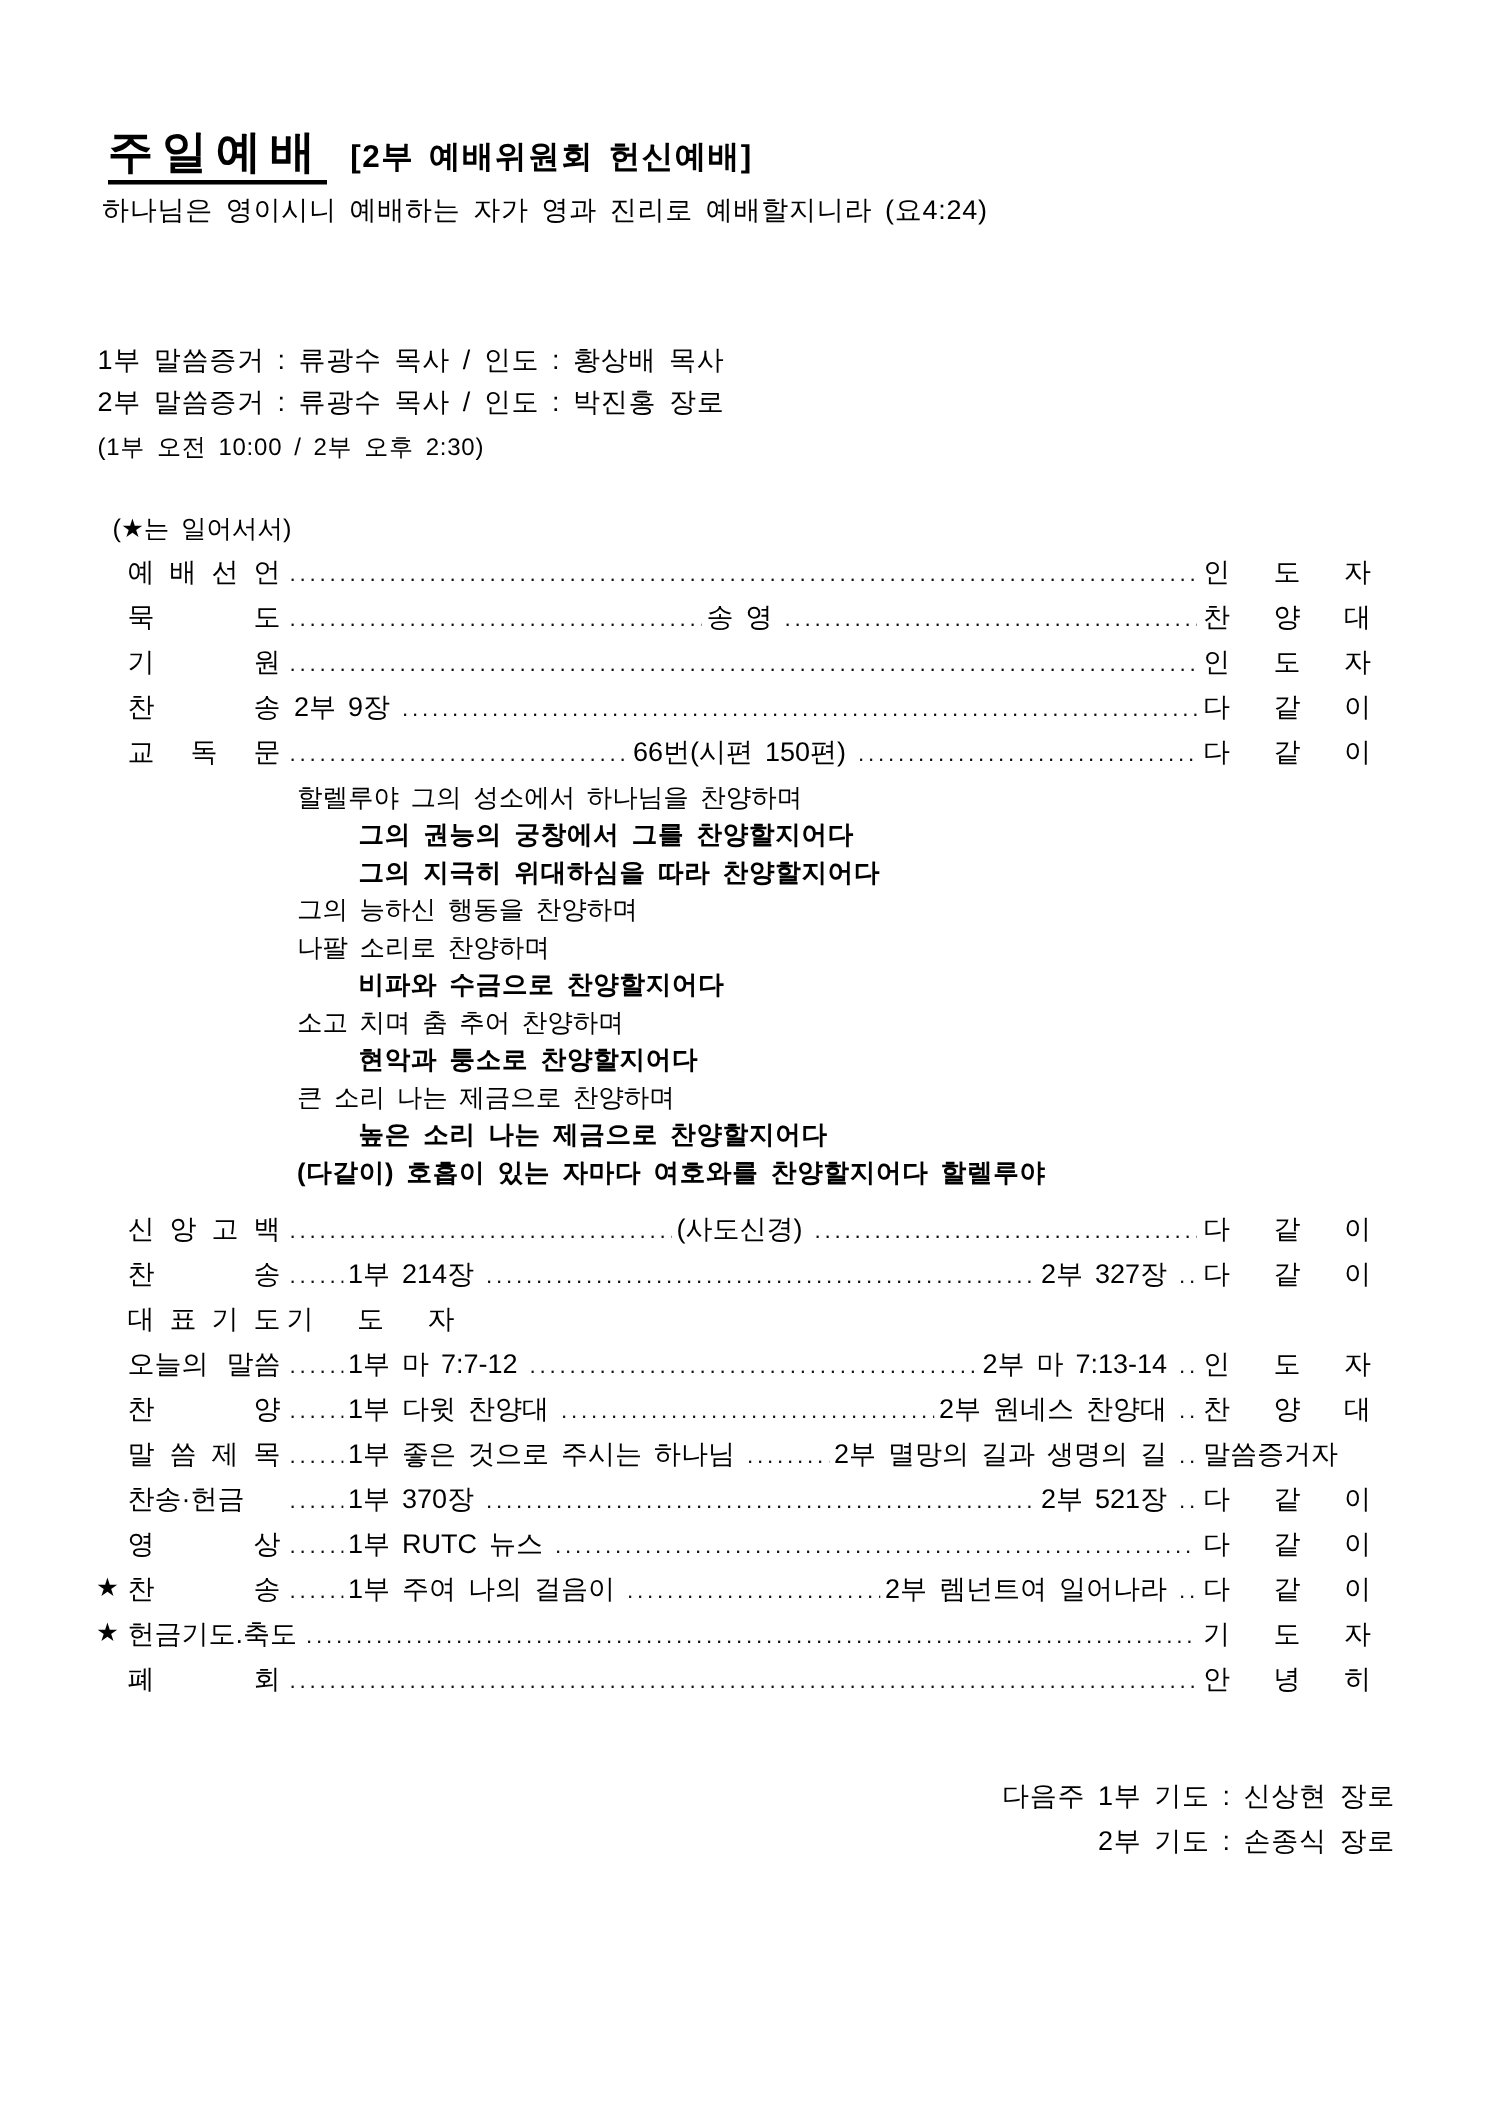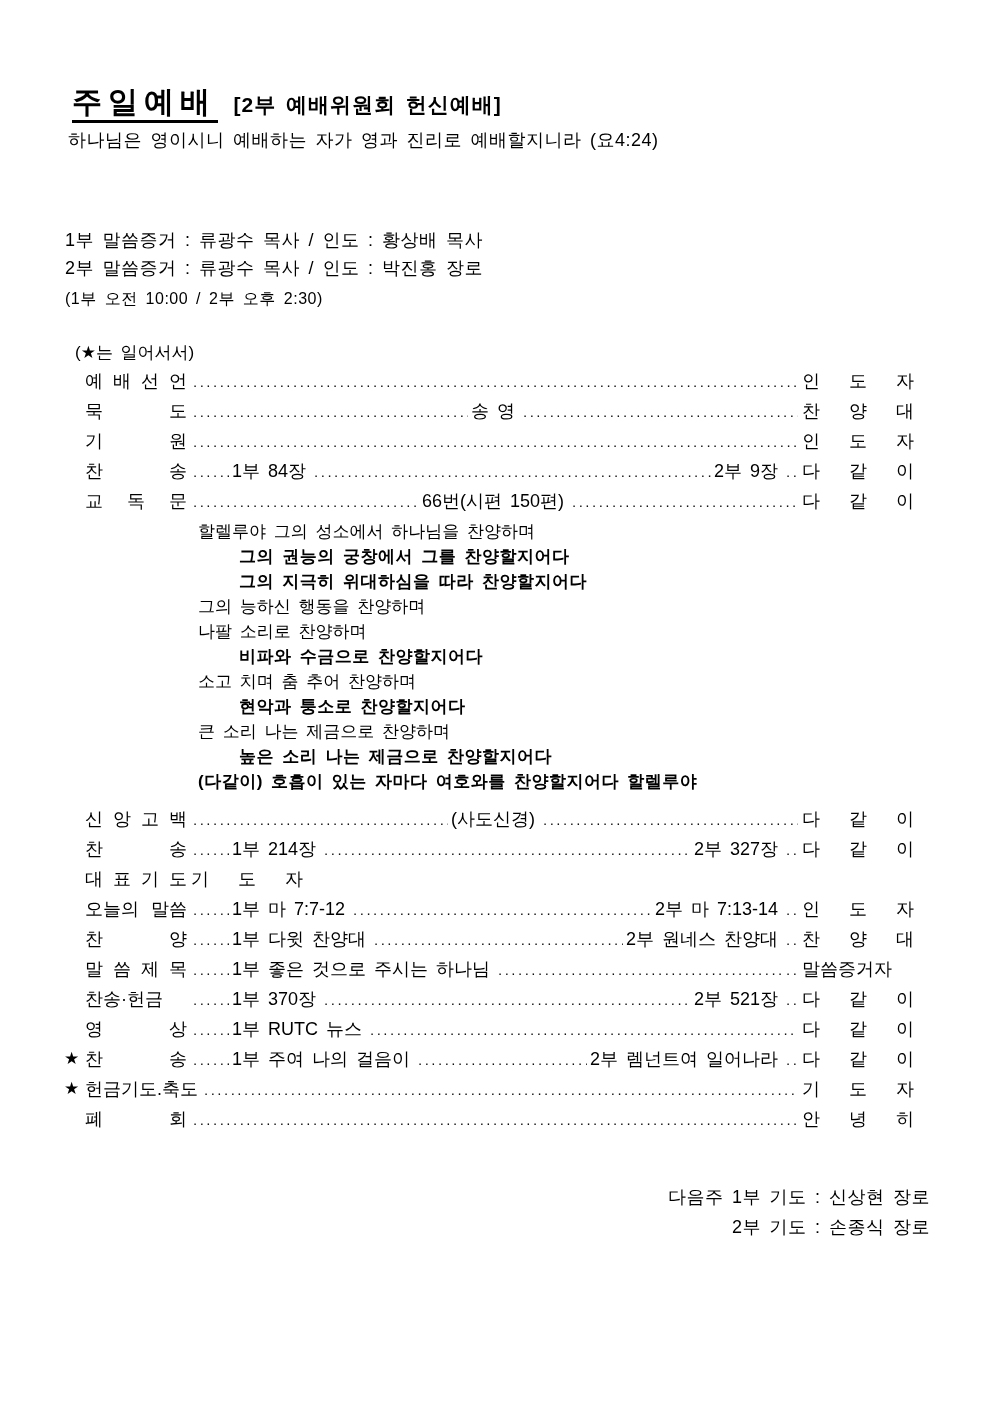--- a/index.html
+++ b/index.html
@@ -110,25 +110,20 @@
     <div class="row">
       <span class="lbl">기 원</span>
       <span class="mid">
         <span class="dots"></span>
       </span>
       <span class="rlbl">인 도 자</span>
     </div>
     <div class="row">
       <span class="lbl">찬 송</span>
       <span class="mid">
-        <span class="g1">
-          <span class="dots lead"></span>
-          <span class="seg">1부 84장</span>
-          <span class="dots"></span>
-        </span>
         <span class="seg">2부 9장</span>
         <span class="dots"></span>
       </span>
       <span class="rlbl">다 같 이</span>
     </div>
     <div class="row">
       <span class="lbl">교 독 문</span>
       <span class="mid">
         <span class="dots"></span>
         <span class="seg">66번(시편 150편)</span>
@@ -206,20 +201,21 @@
       <span class="rlbl">찬 양 대</span>
     </div>
     <div class="row">
       <span class="lbl">말 씀 제 목</span>
       <span class="mid">
         <span class="g1">
           <span class="dots lead"></span>
           <span class="seg">1부 좋은 것으로 주시는 하나님</span>
           <span class="dots"></span>
         </span>
+        <span class="seg">2부 멸망의 길과 생명의 길</span>
         <span class="dots"></span>
       </span>
       <span class="rlbl">말씀증거자</span>
     </div>
     <div class="row">
       <span class="lbl">찬송·헌금</span>
       <span class="mid">
         <span class="g1">
           <span class="dots lead"></span>
           <span class="seg">1부 370장</span>

